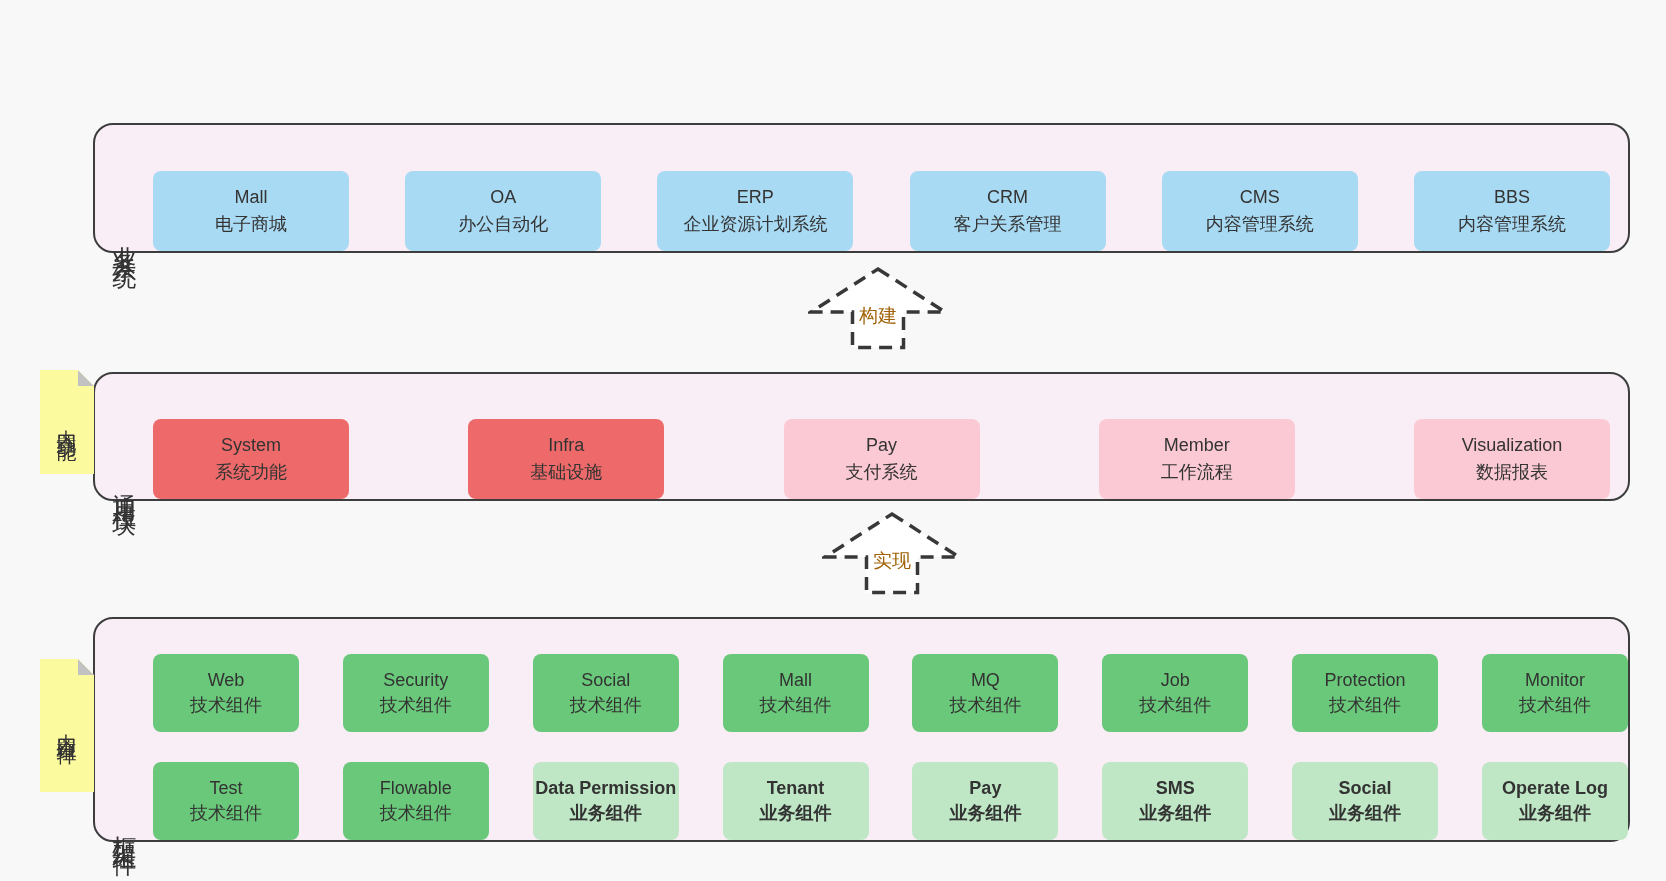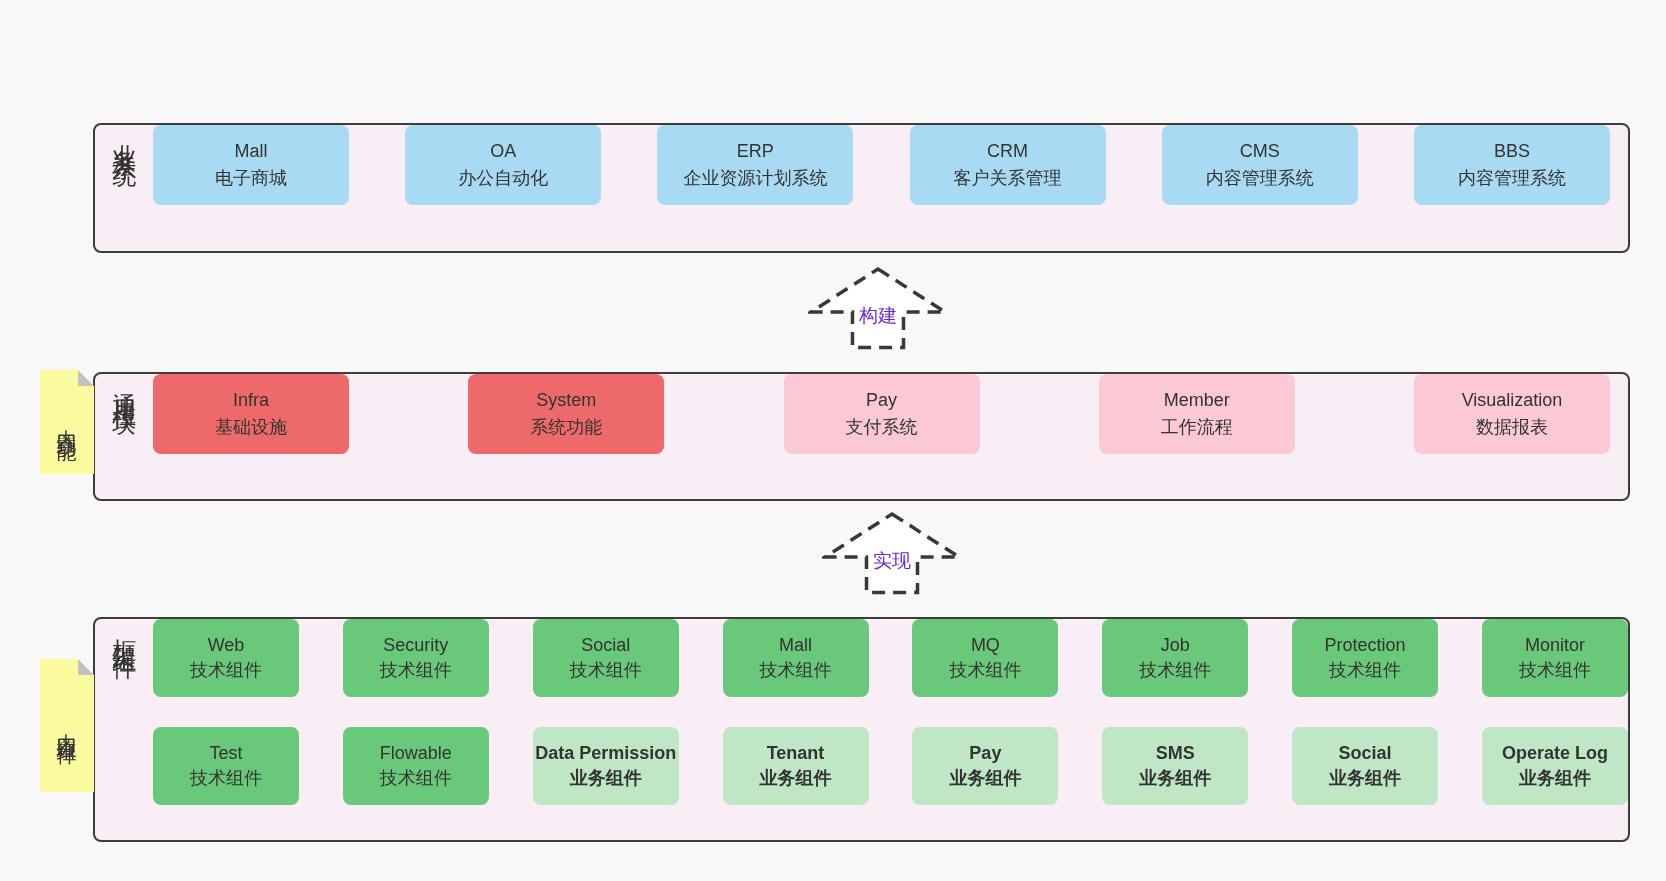--- a/index.html
+++ b/index.html
@@ -15,24 +15,24 @@
     background:#f8f8f8;
     overflow:hidden;
   }
   
   .layer{
     position:absolute;
     left:93px;
     width:1537px;
     background:var(--panel,#f9edf6);
     border:2px solid var(--line,#3d3d3d);
-    border-radius:8px;
+    border-radius:20px;
     box-sizing:border-box;
     display:flex;
-    align-items:flex-start;
+    align-items:flex-end;
   }
   #layer-business{top:123px;height:130px;}
   #layer-modules{top:372px;height:129px;}
   #layer-components{top:617px;height:225px;}
 
   .layer-label{
     width:58px;
     flex:0 0 58px;
     display:flex;
     justify-content:center;
@@ -120,21 +120,21 @@
   #arrow-implement{left:822px;top:511px;}
   .up-arrow svg{display:block;width:140px;height:84px;}
   .arrow-label{
     position:absolute;
     left:50%;
     top:50px;
     transform:translate(-50%,-50%);
     background:#fff;
     padding:0 3px;
     font-size:19px;
-    color:#6d28d9;
+    color:#a16207;
     white-space:nowrap;
   }
 </style>
 </head>
 <body>
 
 <div id="stage">
 
   <div class="layer" id="layer-business">
     <div class="layer-label">
@@ -178,26 +178,26 @@
   <div class="layer" id="layer-modules">
     <div class="note" id="note-builtin-features">
       <span class="v-text">内置功能</span>
       <span class="note-fold"></span>
     </div>
     <div class="layer-label">
       <span class="v-text">通用模块</span>
     </div>
     <div class="boxes">
       <div class="box box-l b-red">
+        <div>System</div>
+        <div>系统功能</div>
+      </div>
+      <div class="box box-l b-red">
         <div>Infra</div>
         <div>基础设施</div>
-      </div>
-      <div class="box box-l b-red">
-        <div>System</div>
-        <div>系统功能</div>
       </div>
       <div class="box box-l b-pink">
         <div>Pay</div>
         <div>支付系统</div>
       </div>
       <div class="box box-l b-pink">
         <div>Member</div>
         <div>工作流程</div>
       </div>
       <div class="box box-l b-pink">

